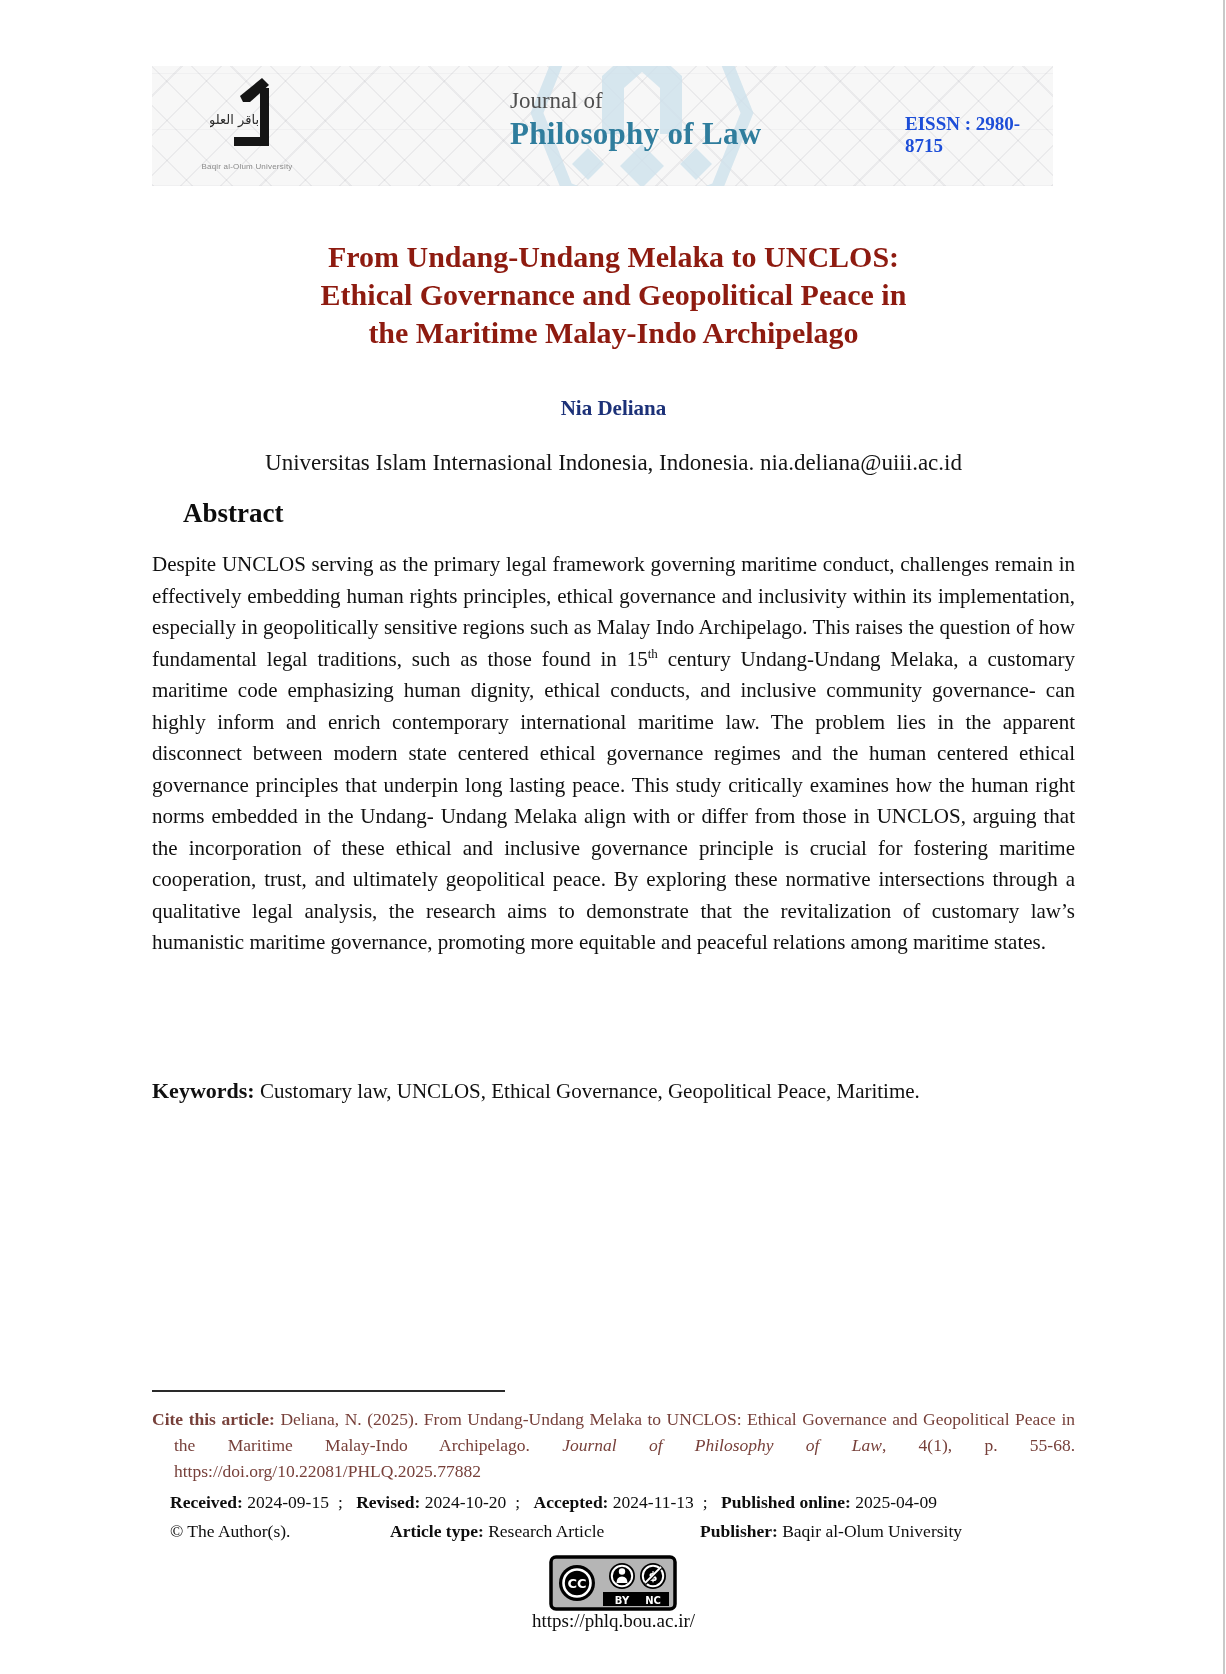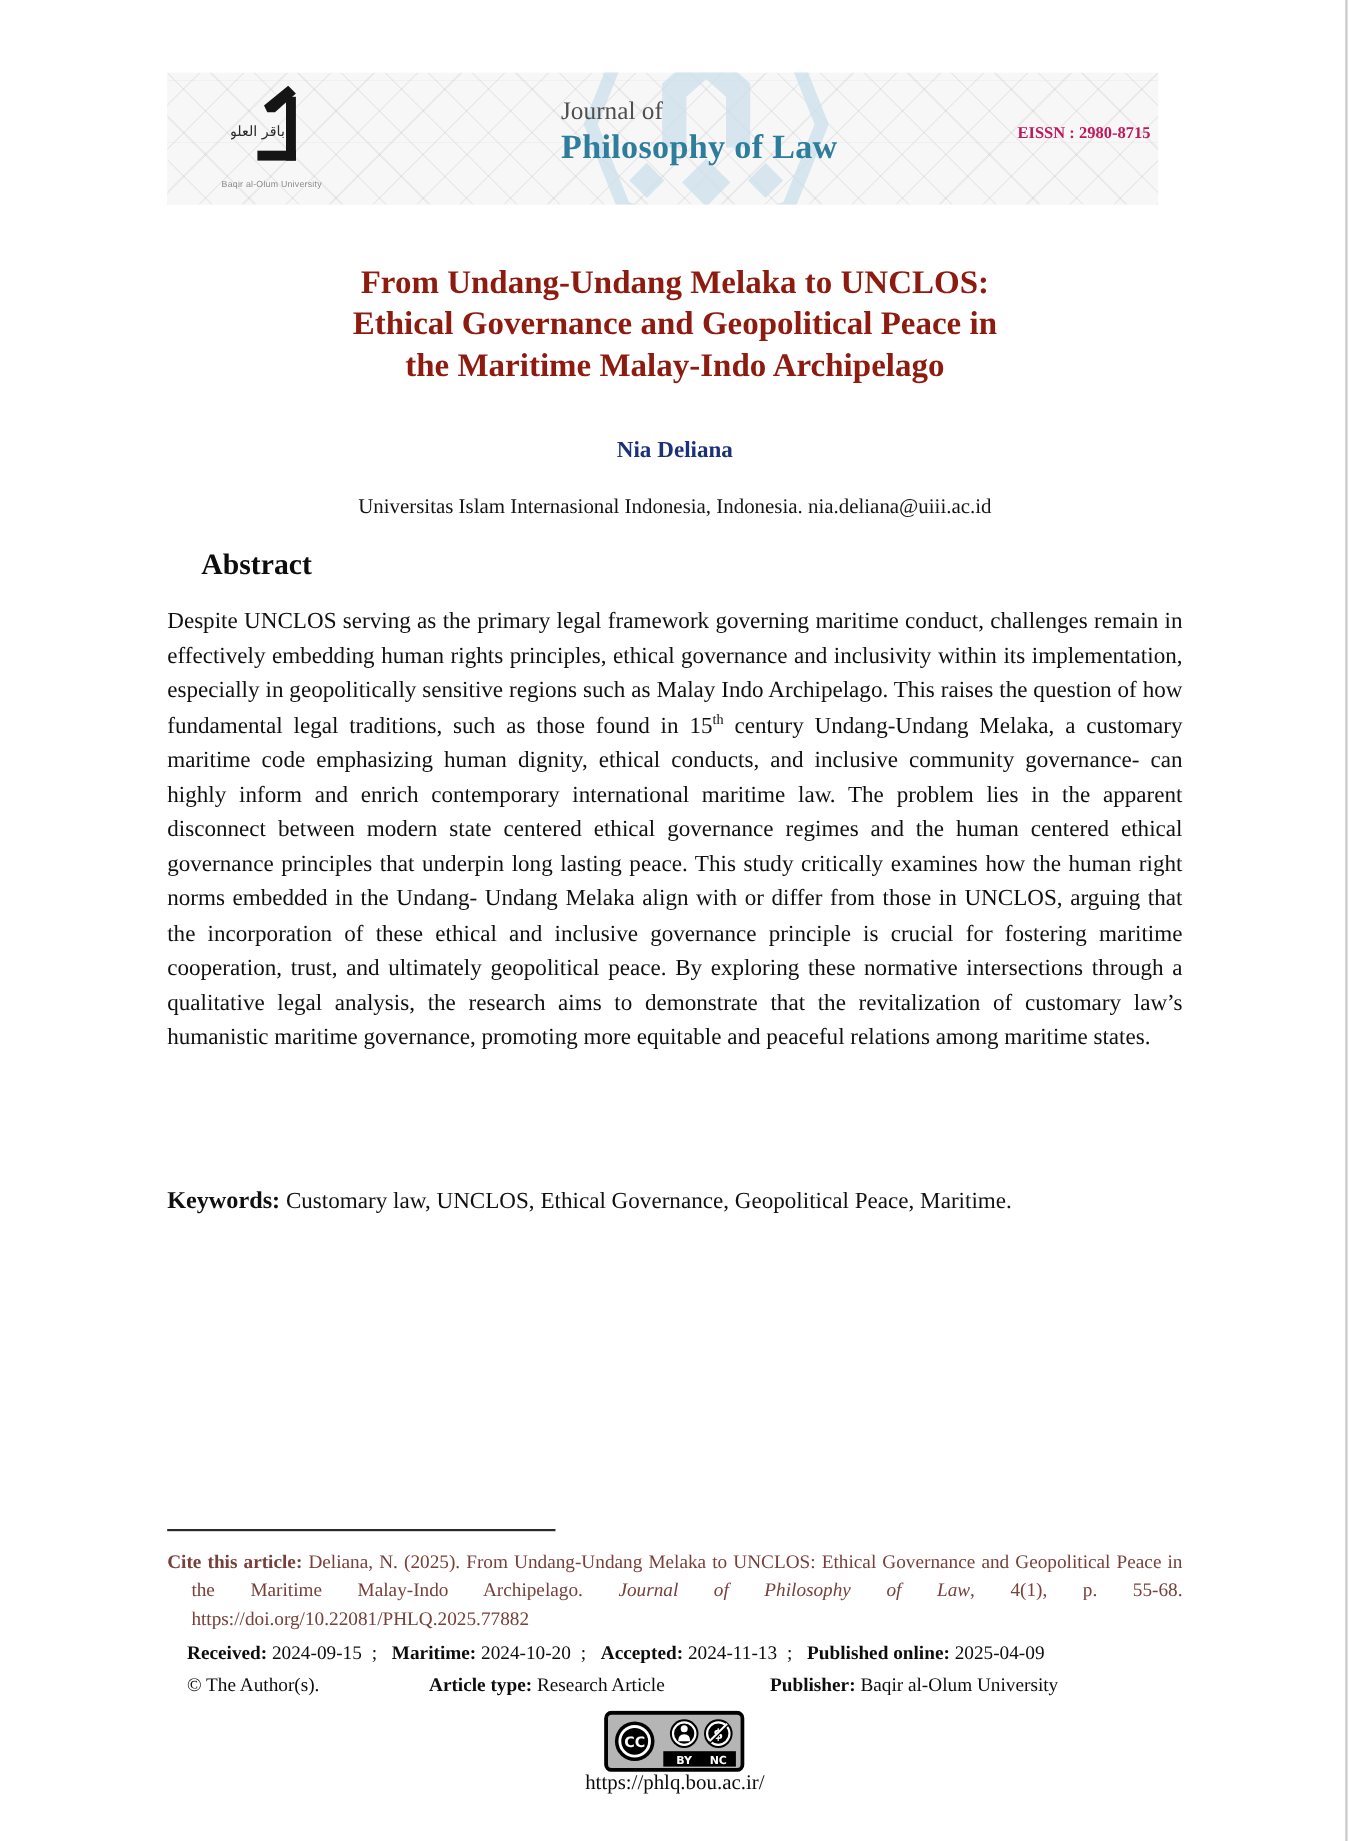--- a/index.html
+++ b/index.html
@@ -30,35 +30,35 @@
   .logo-wrap { position:absolute; left:30px; top:12px; width:130px; text-align:center; }
   .logo-caption { font-size:8px; color:#8a8a8a; letter-spacing:.2px; font-family:"Liberation Sans",sans-serif; }
   .journal-of {
     position:absolute; left:358px; top:22px; font-size:23px; color:#4f4f4f;
   }
   .journal-name {
     position:absolute; left:358px; top:50px; font-size:31px; font-weight:bold;
     color:var(--journal-teal,#2f7d9d); letter-spacing:.3px;
   }
   .eissn {
-    position:absolute; left:753px; top:47px; font-size:15px; font-weight:bold; color:#be185d;margin-left:20px;
+    position:absolute; left:753px; top:47px; font-size:19px; font-weight:bold; color:#1d4ed8;
   }
 
   
   .article-title {
     position:absolute; left:152px; top:238px; width:923px; text-align:center;
     font-size:30px; font-weight:bold; line-height:38px; color:var(--title-red,#8e1b10);
   }
   .author-name {
     position:absolute; left:152px; top:396px; width:923px; text-align:center;
     font-size:21px; font-weight:bold; color:var(--author-navy,#1c3178);
   }
   .affiliation {
     position:absolute; left:152px; top:450px; width:923px; text-align:center;
-    font-size:19px; color:#141414;
+    font-size:23px; color:#141414;
   }
 
   
   .abstract-heading {
     position:absolute; left:152px; top:498px; font-size:27px; font-weight:bold; color:#0d0d0d;margin-left:31px;
   }
   .abstract-body {
     position:absolute; left:152px; top:549px; width:923px;
     font-size:21px; line-height:31.5px; text-align:justify; color:#101010;
   }
@@ -163,21 +163,21 @@
   <div class="citation-divider"></div>
 
   <p class="citation-block">
     <span class="cite-label">Cite this article:</span><span> Deliana, N. (2025). From Undang-Undang Melaka to UNCLOS: Ethical Governance and Geopolitical Peace in the Maritime Malay-Indo Archipelago. </span><span class="journal-italic">Journal of Philosophy of Law</span><span>, 4(1), p. 55-68.</span>
     <a class="doi-link" href="#">https://doi.org/10.22081/PHLQ.2025.77882</a>
   </p>
 
   <div class="dates-line">
     <span class="b">Received:</span>
     <span>2024-09-15</span><span class="sep">;</span>
-    <span class="b">Maritime:</span>
+    <span class="b">Revised:</span>
     <span>2024-10-20</span><span class="sep">;</span>
     <span class="b">Accepted:</span>
     <span>2024-11-13</span><span class="sep">;</span>
     <span class="b">Published online:</span>
     <span>2025-04-09</span>
   </div>
 
   <div class="credits-line">
     <span class="copyright">© The Author(s).</span>
     <span class="article-type">

